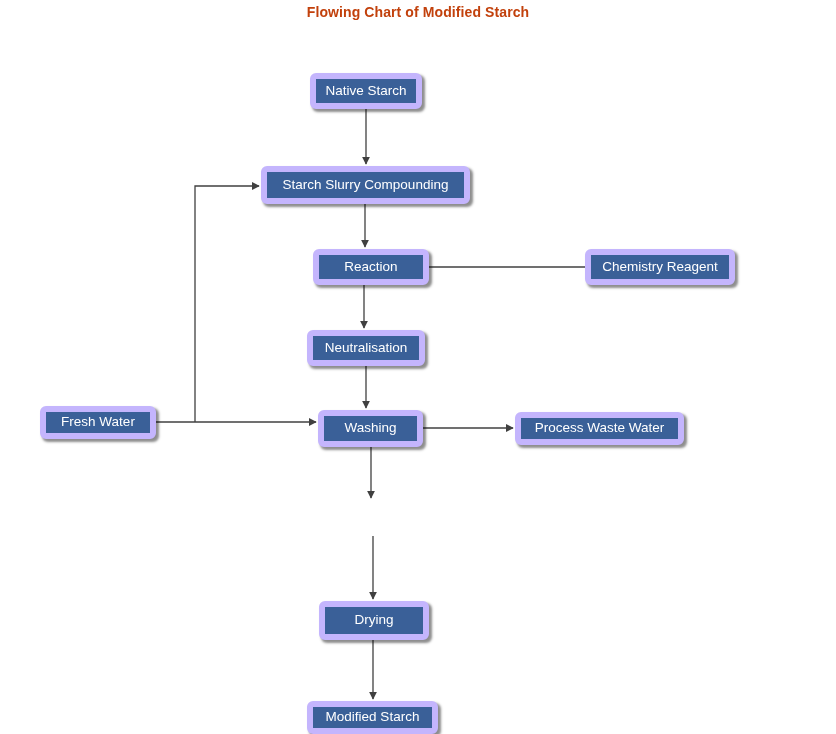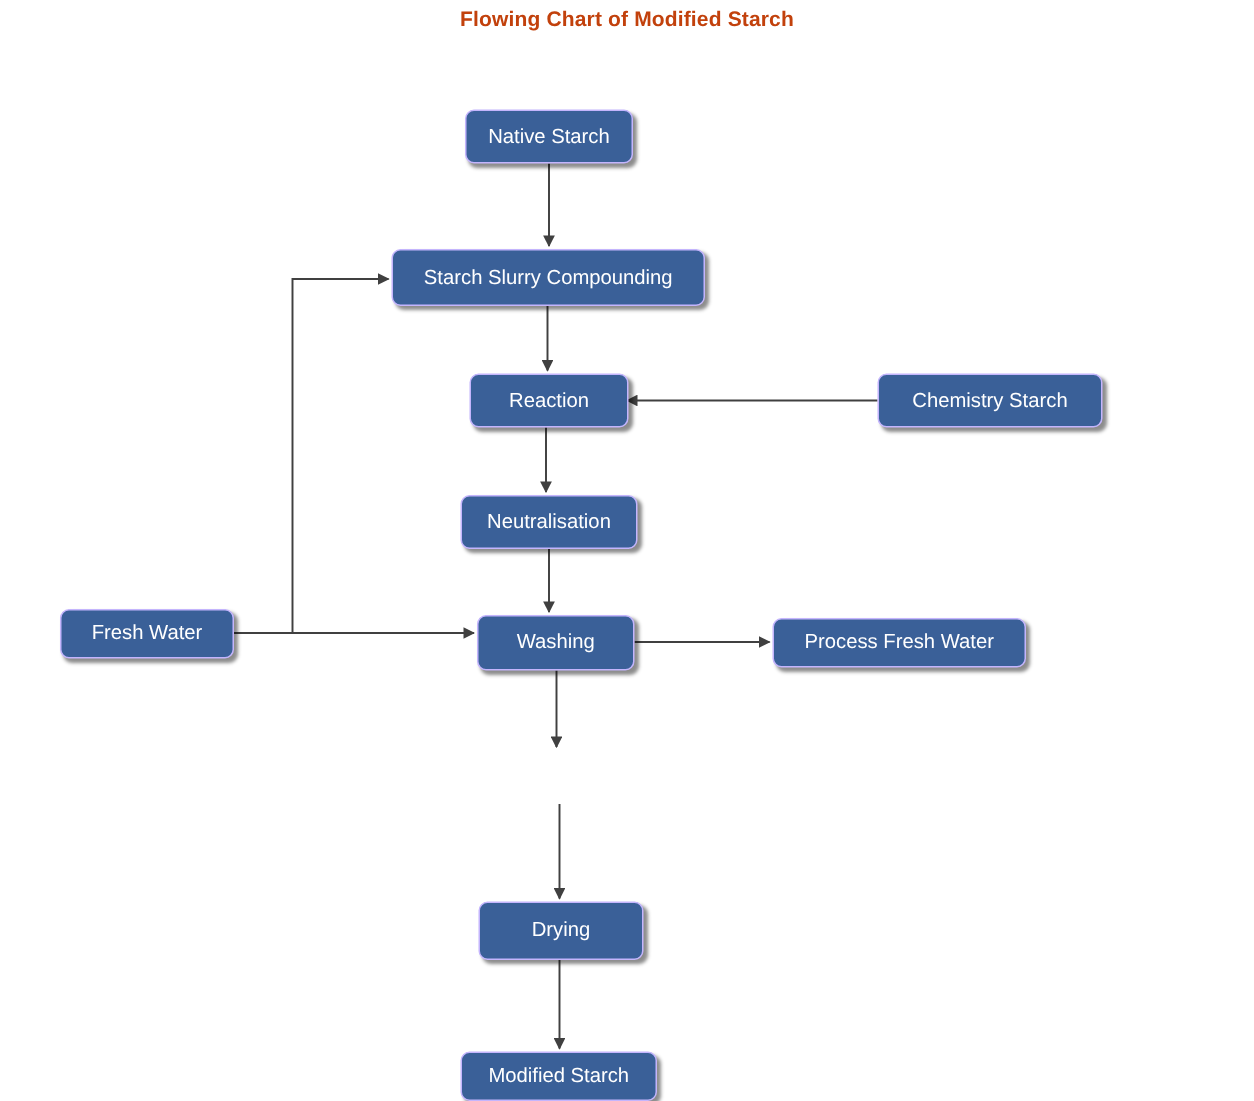--- a/index.html
+++ b/index.html
@@ -38,21 +38,21 @@
     left: 0;
     top: 0;
     width: 836px;
     height: 734px;
     pointer-events: none;
   }
   .node {
     position: absolute;
     box-sizing: border-box;
     background: #3A6098;
-    border: 1px solid #c4b5fd;
+    border: 6px solid #c4b5fd;
     border-radius: 6px;
     color: #FFFFFF;
     font-size: 13.5px;
     font-family: "Liberation Sans", sans-serif;
     display: flex;
     align-items: center;
     justify-content: center;
     text-align: center;
     box-shadow: 2.5px 2.5px 2.5px rgba(0,0,0,0.45);
     white-space: nowrap;
@@ -97,42 +97,42 @@
   </svg>
 
   <div class="node" style="left:310px; top:73px;  width:112px; height:36px;">
     <span>Native Starch</span>
   </div>
 
   <div class="node" style="left:261px; top:166px; width:209px; height:38px;">
     <span>Starch Slurry Compounding</span>
   </div>
 
-  <div class="node" style="left:313px; top:249px; width:106px; height:36px;">
+  <div class="node" style="left:313px; top:249px; width:116px; height:36px;">
     <span>Reaction</span>
   </div>
 
   <div class="node" style="left:585px; top:249px; width:150px; height:36px;">
-    <span>Chemistry Starch</span>
+    <span>Chemistry Reagent</span>
   </div>
 
   <div class="node" style="left:40px;  top:406px; width:116px; height:33px;">
     <span>Fresh Water</span>
   </div>
 
   <div class="node" style="left:307px; top:330px; width:118px; height:36px;">
     <span>Neutralisation</span>
   </div>
 
   <div class="node" style="left:318px; top:410px; width:105px; height:37px;">
     <span>Washing</span>
   </div>
 
   <div class="node" style="left:515px; top:412px; width:169px; height:33px;">
-    <span>Process Fresh Water</span>
+    <span>Process Waste Water</span>
   </div>
 
 
   <div class="node" style="left:319px; top:601px; width:110px; height:39px;">
     <span>Drying</span>
   </div>
 
   <div class="node" style="left:307px; top:701px; width:131px; height:33px;">
     <span>Modified Starch</span>
   </div>

